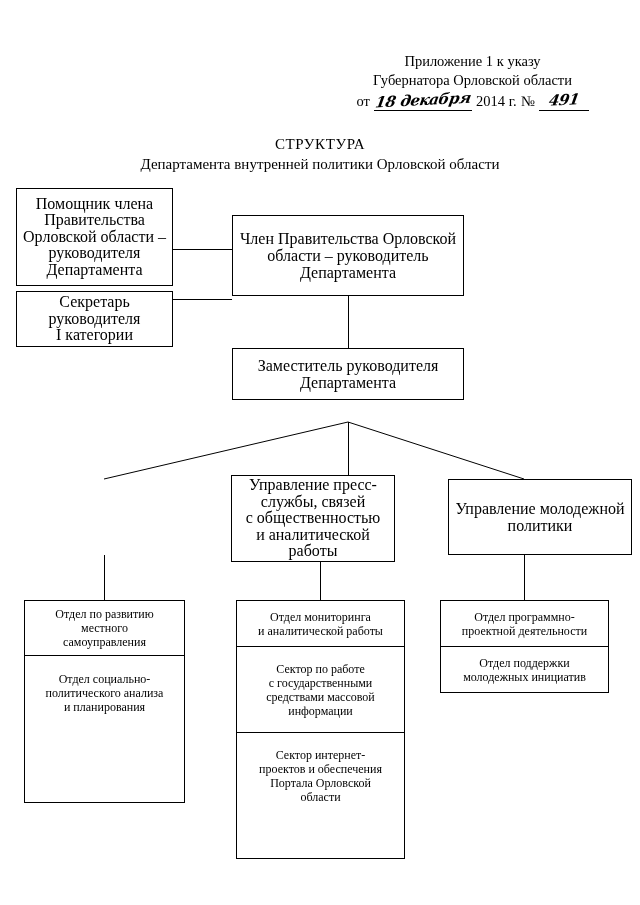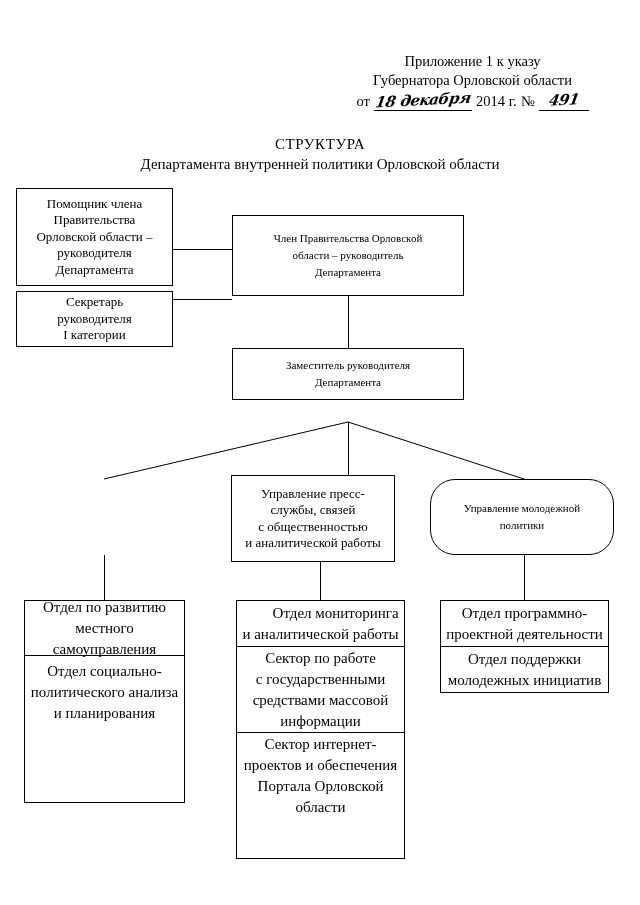--- a/index.html
+++ b/index.html
@@ -74,44 +74,44 @@
   
   .node {
     position: absolute;
     box-sizing: border-box;
     border: 1px solid #000;
     background: #fff;
     display: flex;
     align-items: center;
     justify-content: center;
     text-align: center;
-    font-size: 11px;
+    font-size: 16px;
     line-height: 17px;
     padding: 2px 4px;
     z-index: 2;
   }
-  .node.small { font-size: 13px; line-height: 16.5px; }
+  .node.small { font-size: 16px; line-height: 16.5px; }
 
   
   .stack {
     position: absolute;
     box-sizing: border-box;
     border: 1px solid #000;
     background: #fff;
     z-index: 2;
   }
   .stack > .cell {
     box-sizing: border-box;
     border-bottom: 1px solid #000;
     display: flex;
     align-items: center;
     justify-content: center;
     text-align: center;
-    font-size: 15px;
-    line-height: 21px;
+    font-size: 12px;
+    line-height: 14px;
     padding: 2px 3px;
     font-family: Liberation Serif, serif;
   }
   .stack > .cell:last-child { border-bottom: none; }
 
   
   .ln {
     position: absolute;
     background: #000;
     z-index: 1;
@@ -192,40 +192,40 @@
   </div>
 
 
   <div class="node small" style="left:231px; top:475px; width:164px; height:87px;">
     <span style="white-space:pre-line;">Управление пресс-
 службы, связей
 с общественностью
 и аналитической работы</span>
   </div>
 
-  <div class="node" style="left:430px; top:479px; width:184px; height:76px;border-radius:25px;">
+  <div class="node" style="left:448px; top:479px; width:184px; height:76px;">
     <span style="white-space:pre-line;">Управление молодежной
 политики</span>
   </div>
 
   <div class="stack" style="left:24px; top:600px; width:161px; height:203px;">
     <div class="cell" style="height:55px;">
       <span style="white-space:pre-line;">Отдел по развитию
 местного
 самоуправления</span>
     </div>
     <div class="cell" style="height:73px;">
       <span style="white-space:pre-line;">Отдел социально-
 политического анализа
 и планирования</span>
     </div>
   </div>
 
   <div class="stack" style="left:236px; top:600px; width:169px; height:259px;">
-    <div class="cell" style="height:46px;text-align:right;">
+    <div class="cell" style="height:46px;">
       <span style="white-space:pre-line;">Отдел мониторинга
 и аналитической работы</span>
     </div>
     <div class="cell" style="height:86px;">
       <span style="white-space:pre-line;">Сектор по работе
 с государственными
 средствами массовой
 информации</span>
     </div>
     <div class="cell" style="height:85px;">

